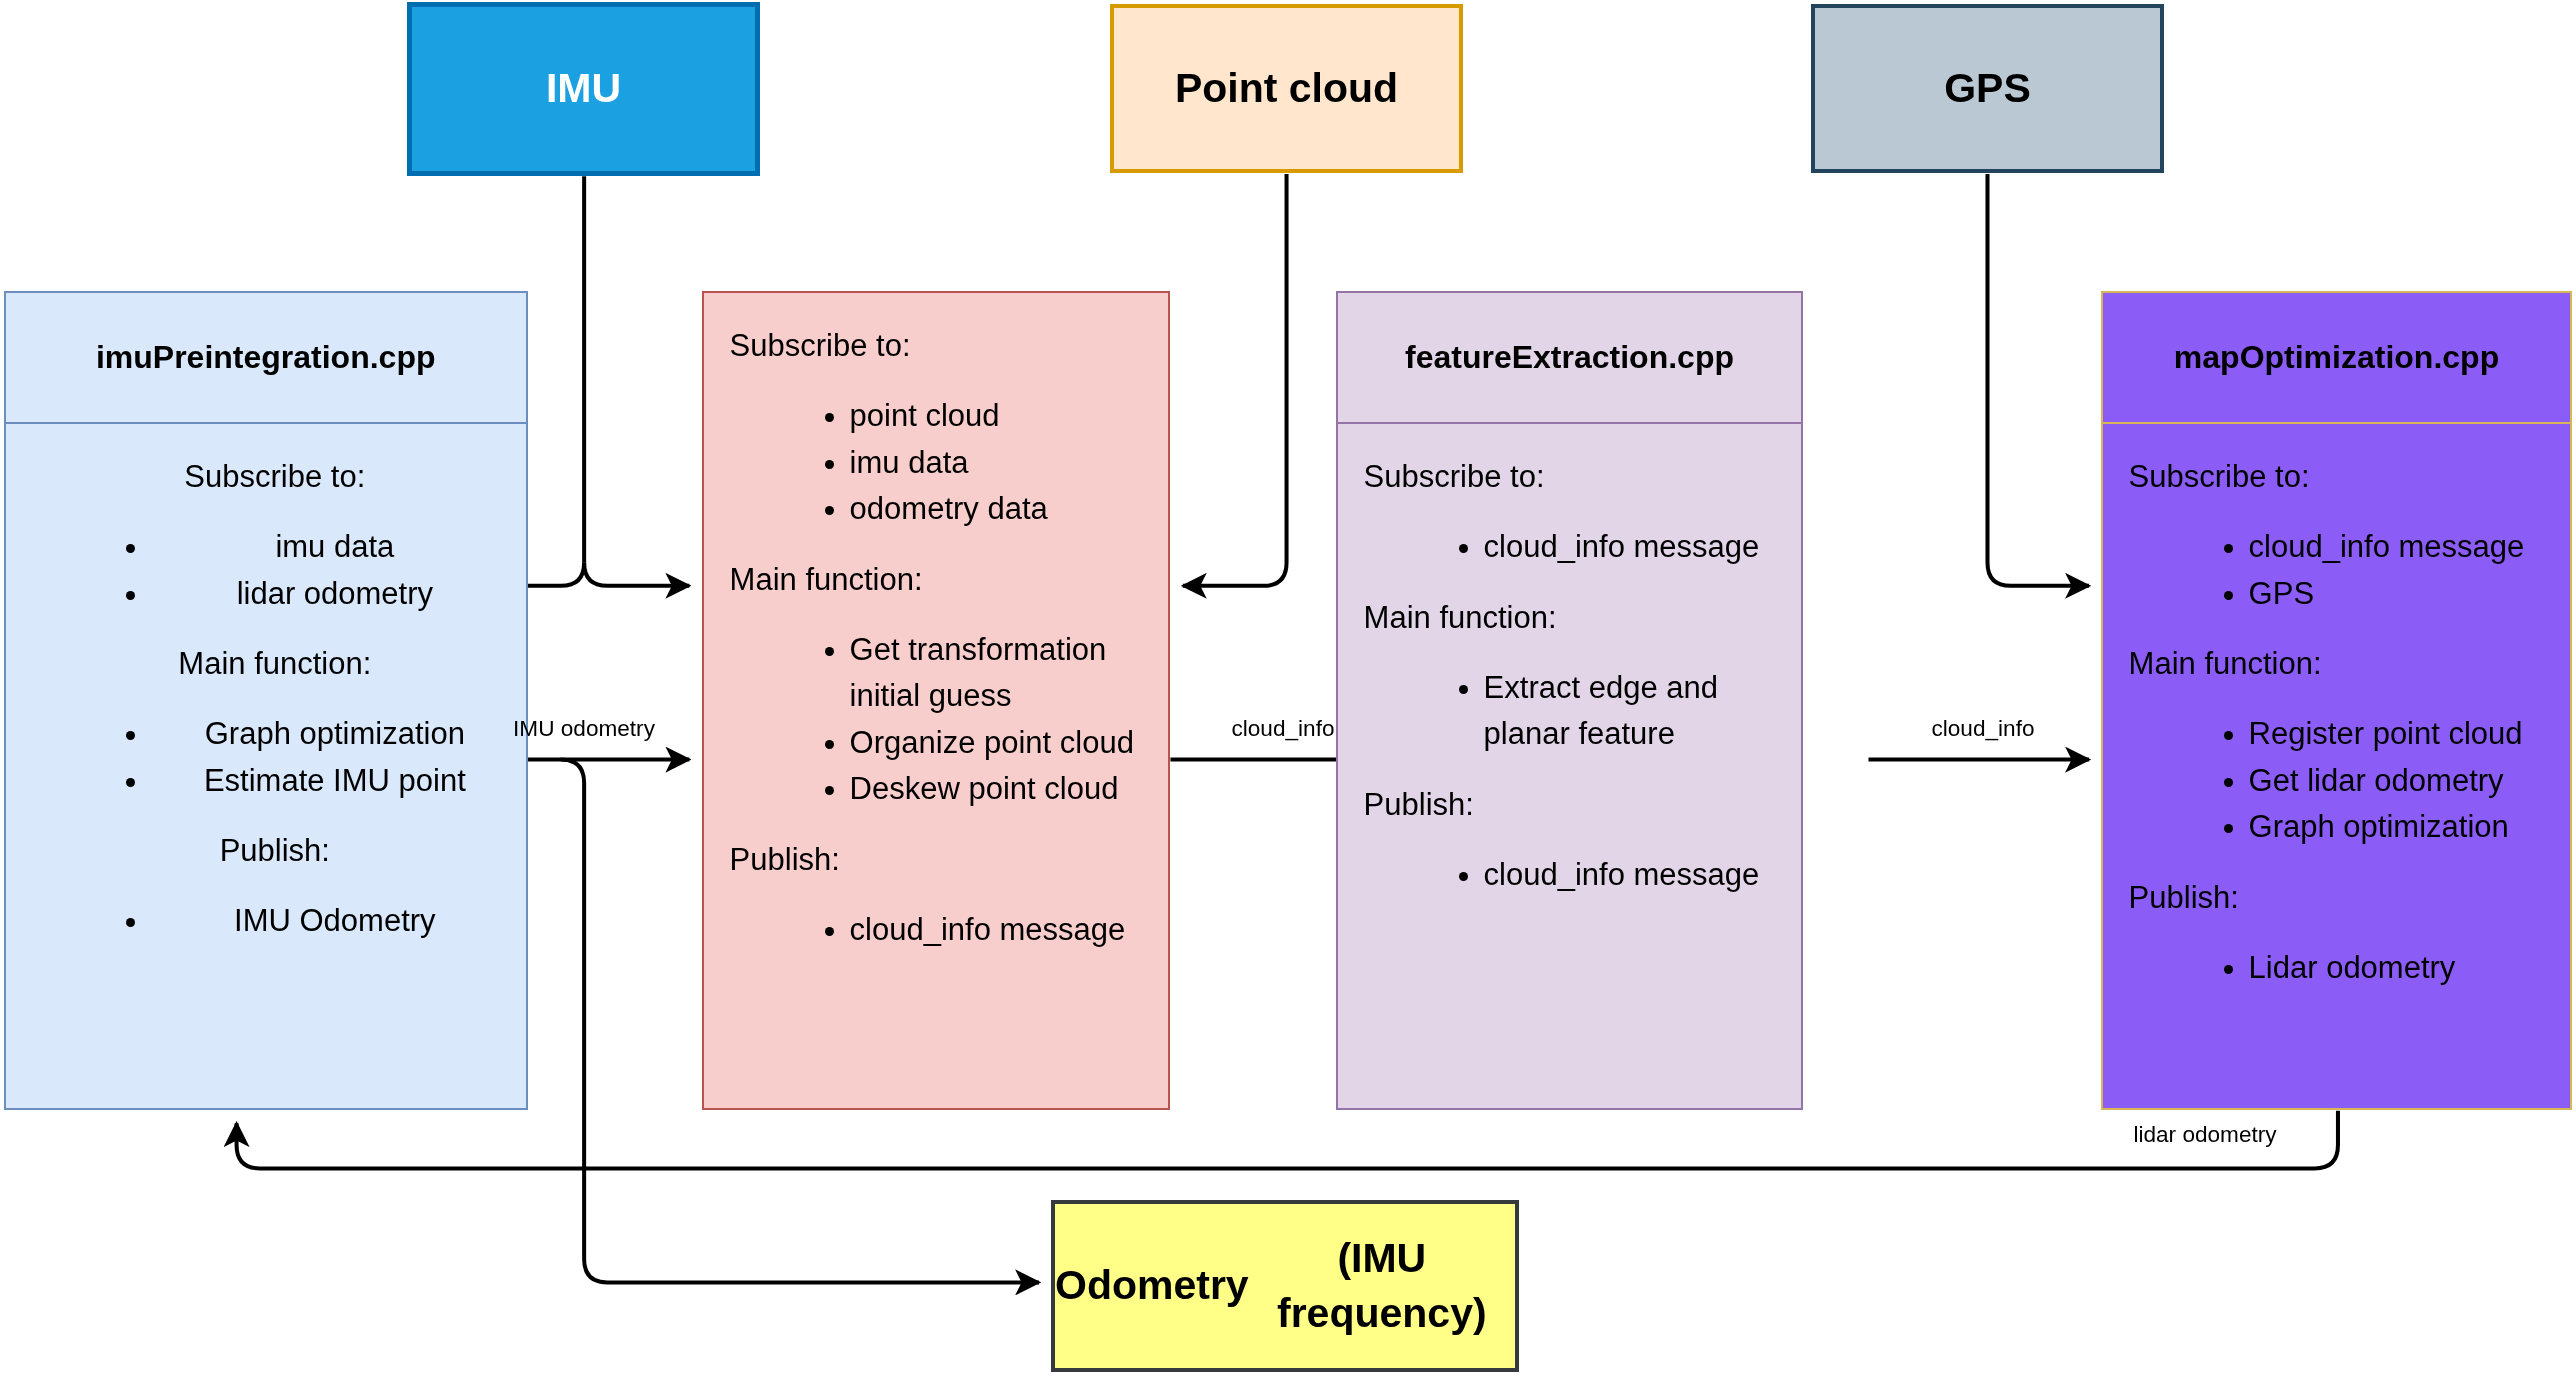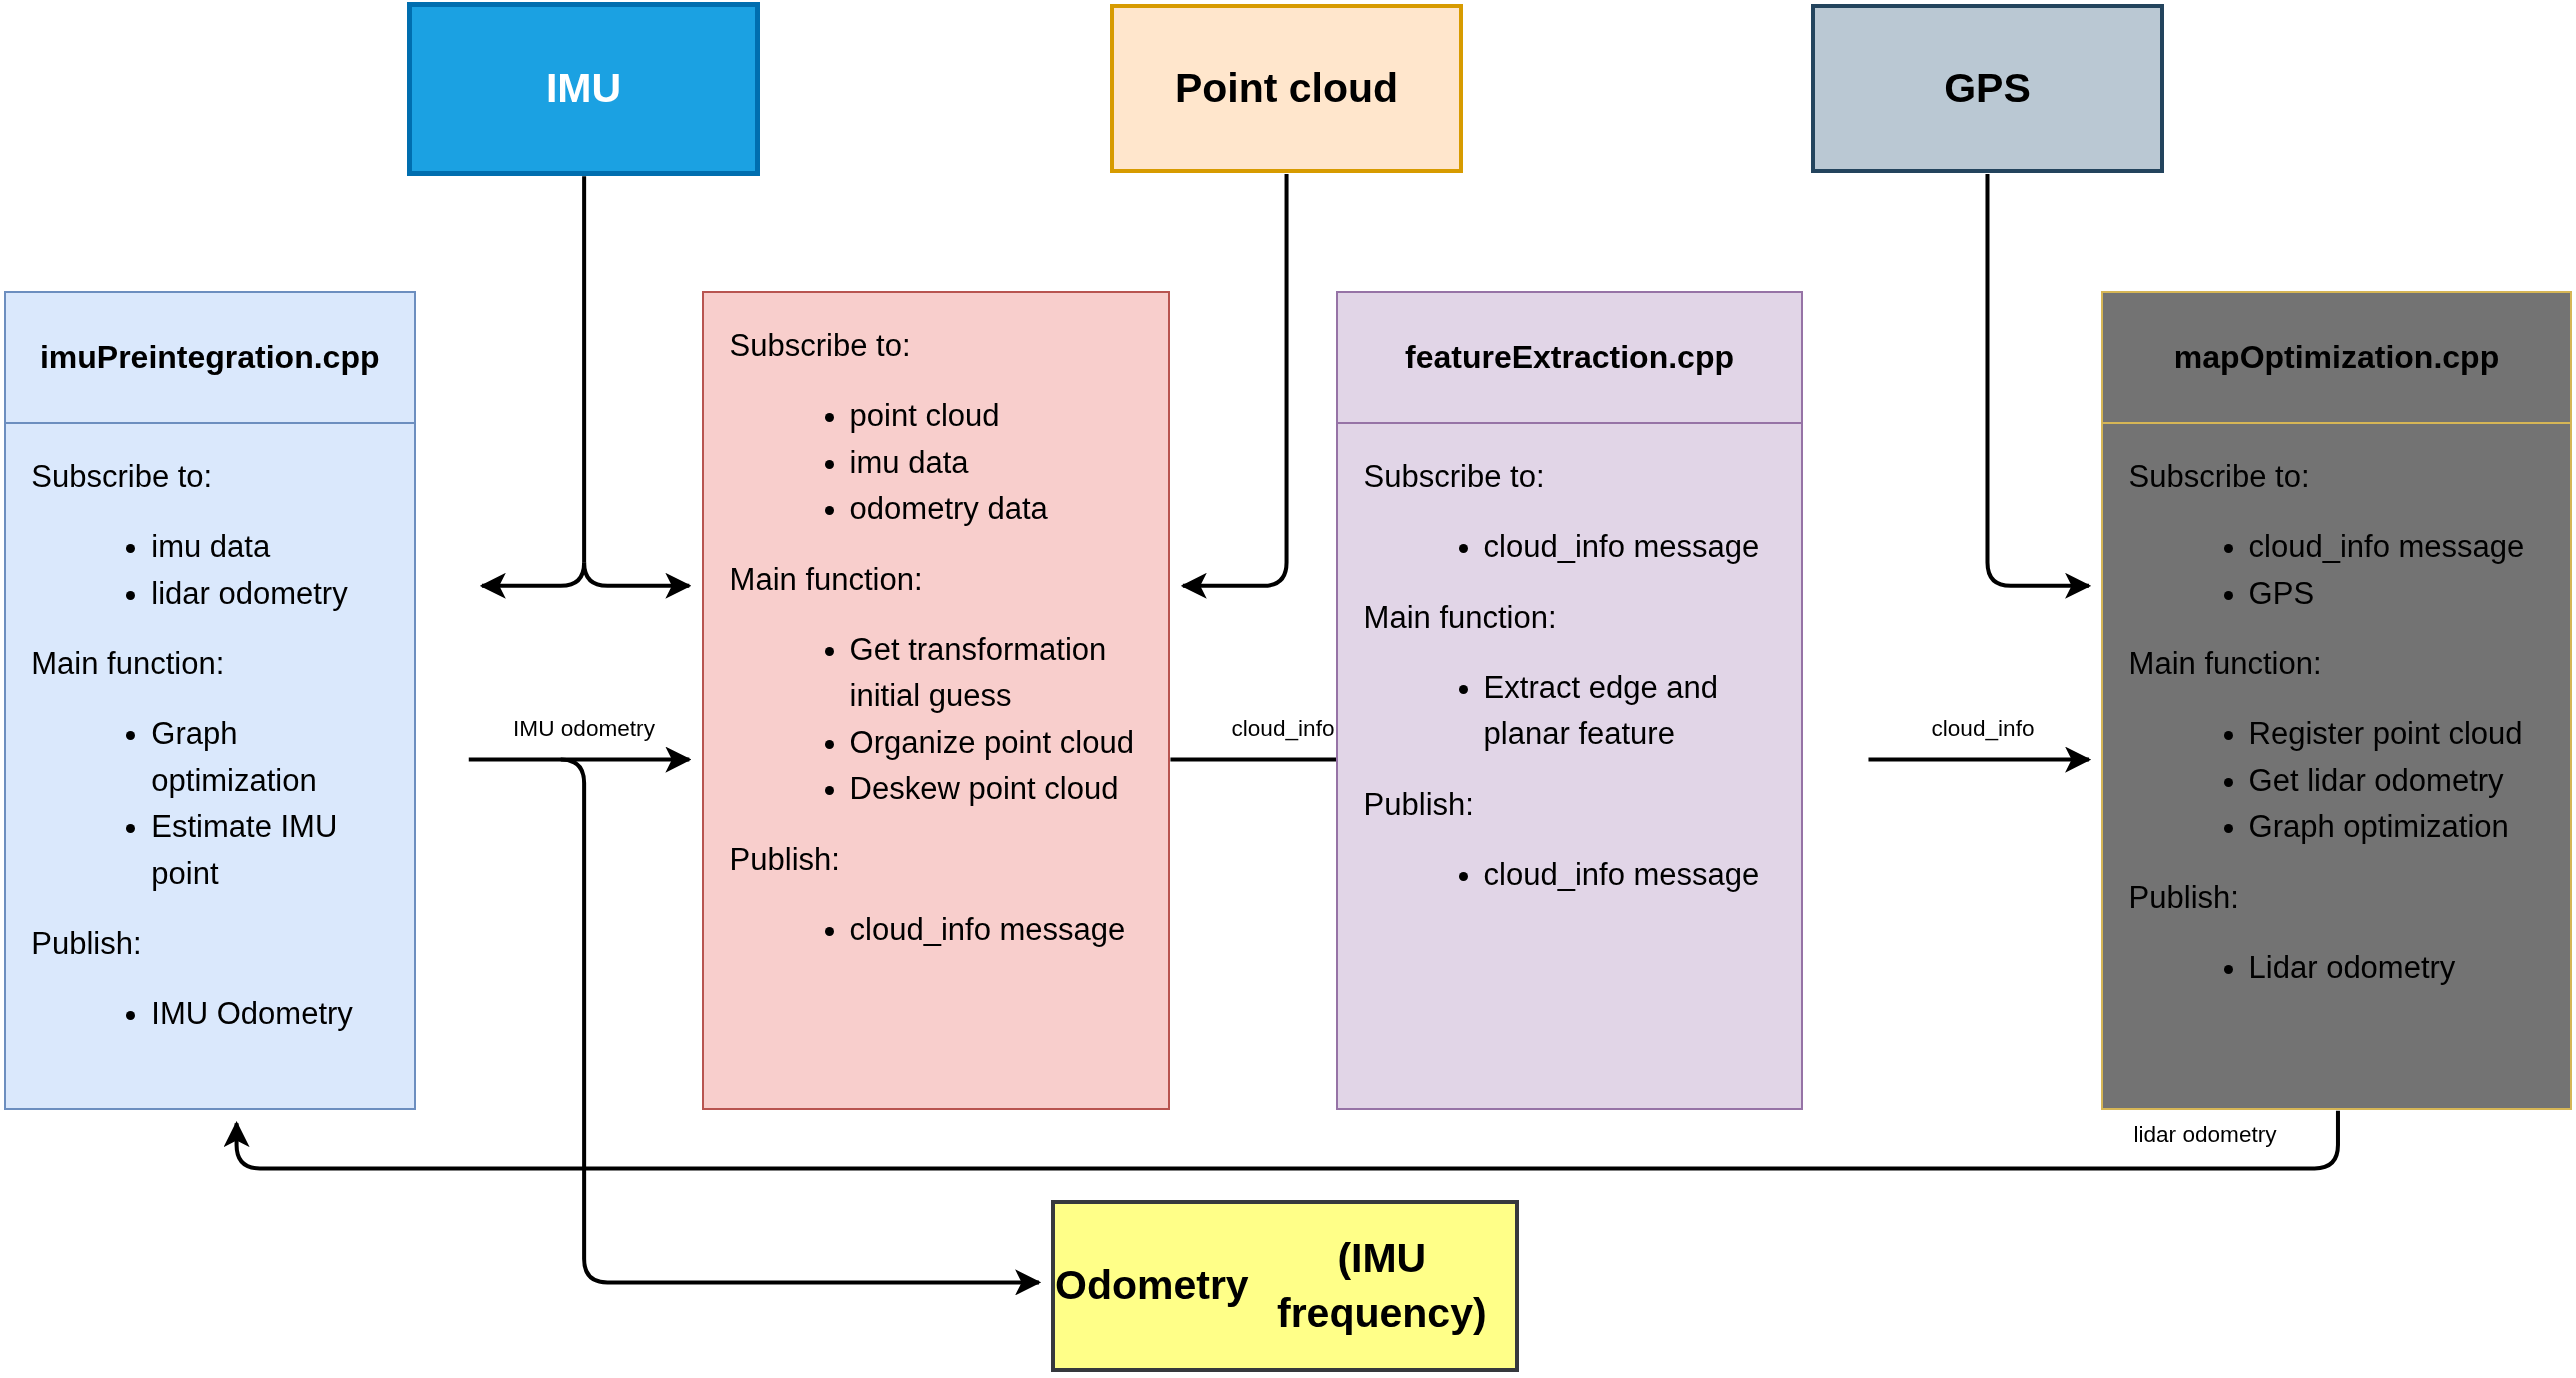--- a/index.html
+++ b/index.html
@@ -66,21 +66,21 @@
   <div class="sensor" style="left: 407px; top: 1.5px; width: 353px; height: 174px; border: 5.8px solid rgb(0, 110, 175); background-color: rgb(27, 161, 226); color: rgb(255, 255, 255);">
     <span>IMU</span>
   </div>
   <div class="sensor" style="left: 1110px; top: 3.7px; width: 353px; height: 169px; border: 4.4px solid rgb(215, 155, 0); background-color: rgb(255, 230, 204); color: rgb(0, 0, 0);">
     <span>Point cloud</span>
   </div>
   <div class="sensor" style="left: 1811px; top: 3.7px; width: 353px; height: 169px; border: 4.4px solid rgb(35, 68, 93); background-color: rgb(186, 200, 211); color: rgb(0, 0, 0);">
     <span>GPS</span>
   </div>
 
-  <div class="module" style="left: 3.7px; width: 412px; background-color: rgb(218, 232, 252); border-color: rgb(108, 142, 191);">
+  <div class="module" style="left: 3.7px; width: 524px; background-color: rgb(218, 232, 252); border-color: rgb(108, 142, 191); text-align: center;">
     <div class="module-header" style="border-color: rgb(108, 142, 191);">
       <span>imuPreintegration.cpp</span>
     </div>
     <div class="module-body">
       <p class="first">Subscribe to:</p>
       <ul>
         <li>imu data</li>
         <li>lidar odometry</li>
       </ul>
       <p>Main function:</p>
@@ -129,21 +129,21 @@
       <ul>
         <li>Extract edge and planar feature</li>
       </ul>
       <p>Publish:</p>
       <ul>
         <li>cloud_info message</li>
       </ul>
     </div>
   </div>
 
-  <div class="module" style="left: 2101px; width: 471px; background-color: #737373; border-color: rgb(214, 182, 86);">
+  <div class="module" style="left: 2101px; width: 471px; background-color: #8b5cf6; border-color: rgb(214, 182, 86);">
     <div class="module-header" style="border-color: rgb(214, 182, 86);">
       <span>mapOptimization.cpp</span>
     </div>
     <div class="module-body">
       <p class="first">Subscribe to:</p>
       <ul>
         <li>cloud_info message</li>
         <li>GPS</li>
       </ul>
       <p>Main function:</p>

